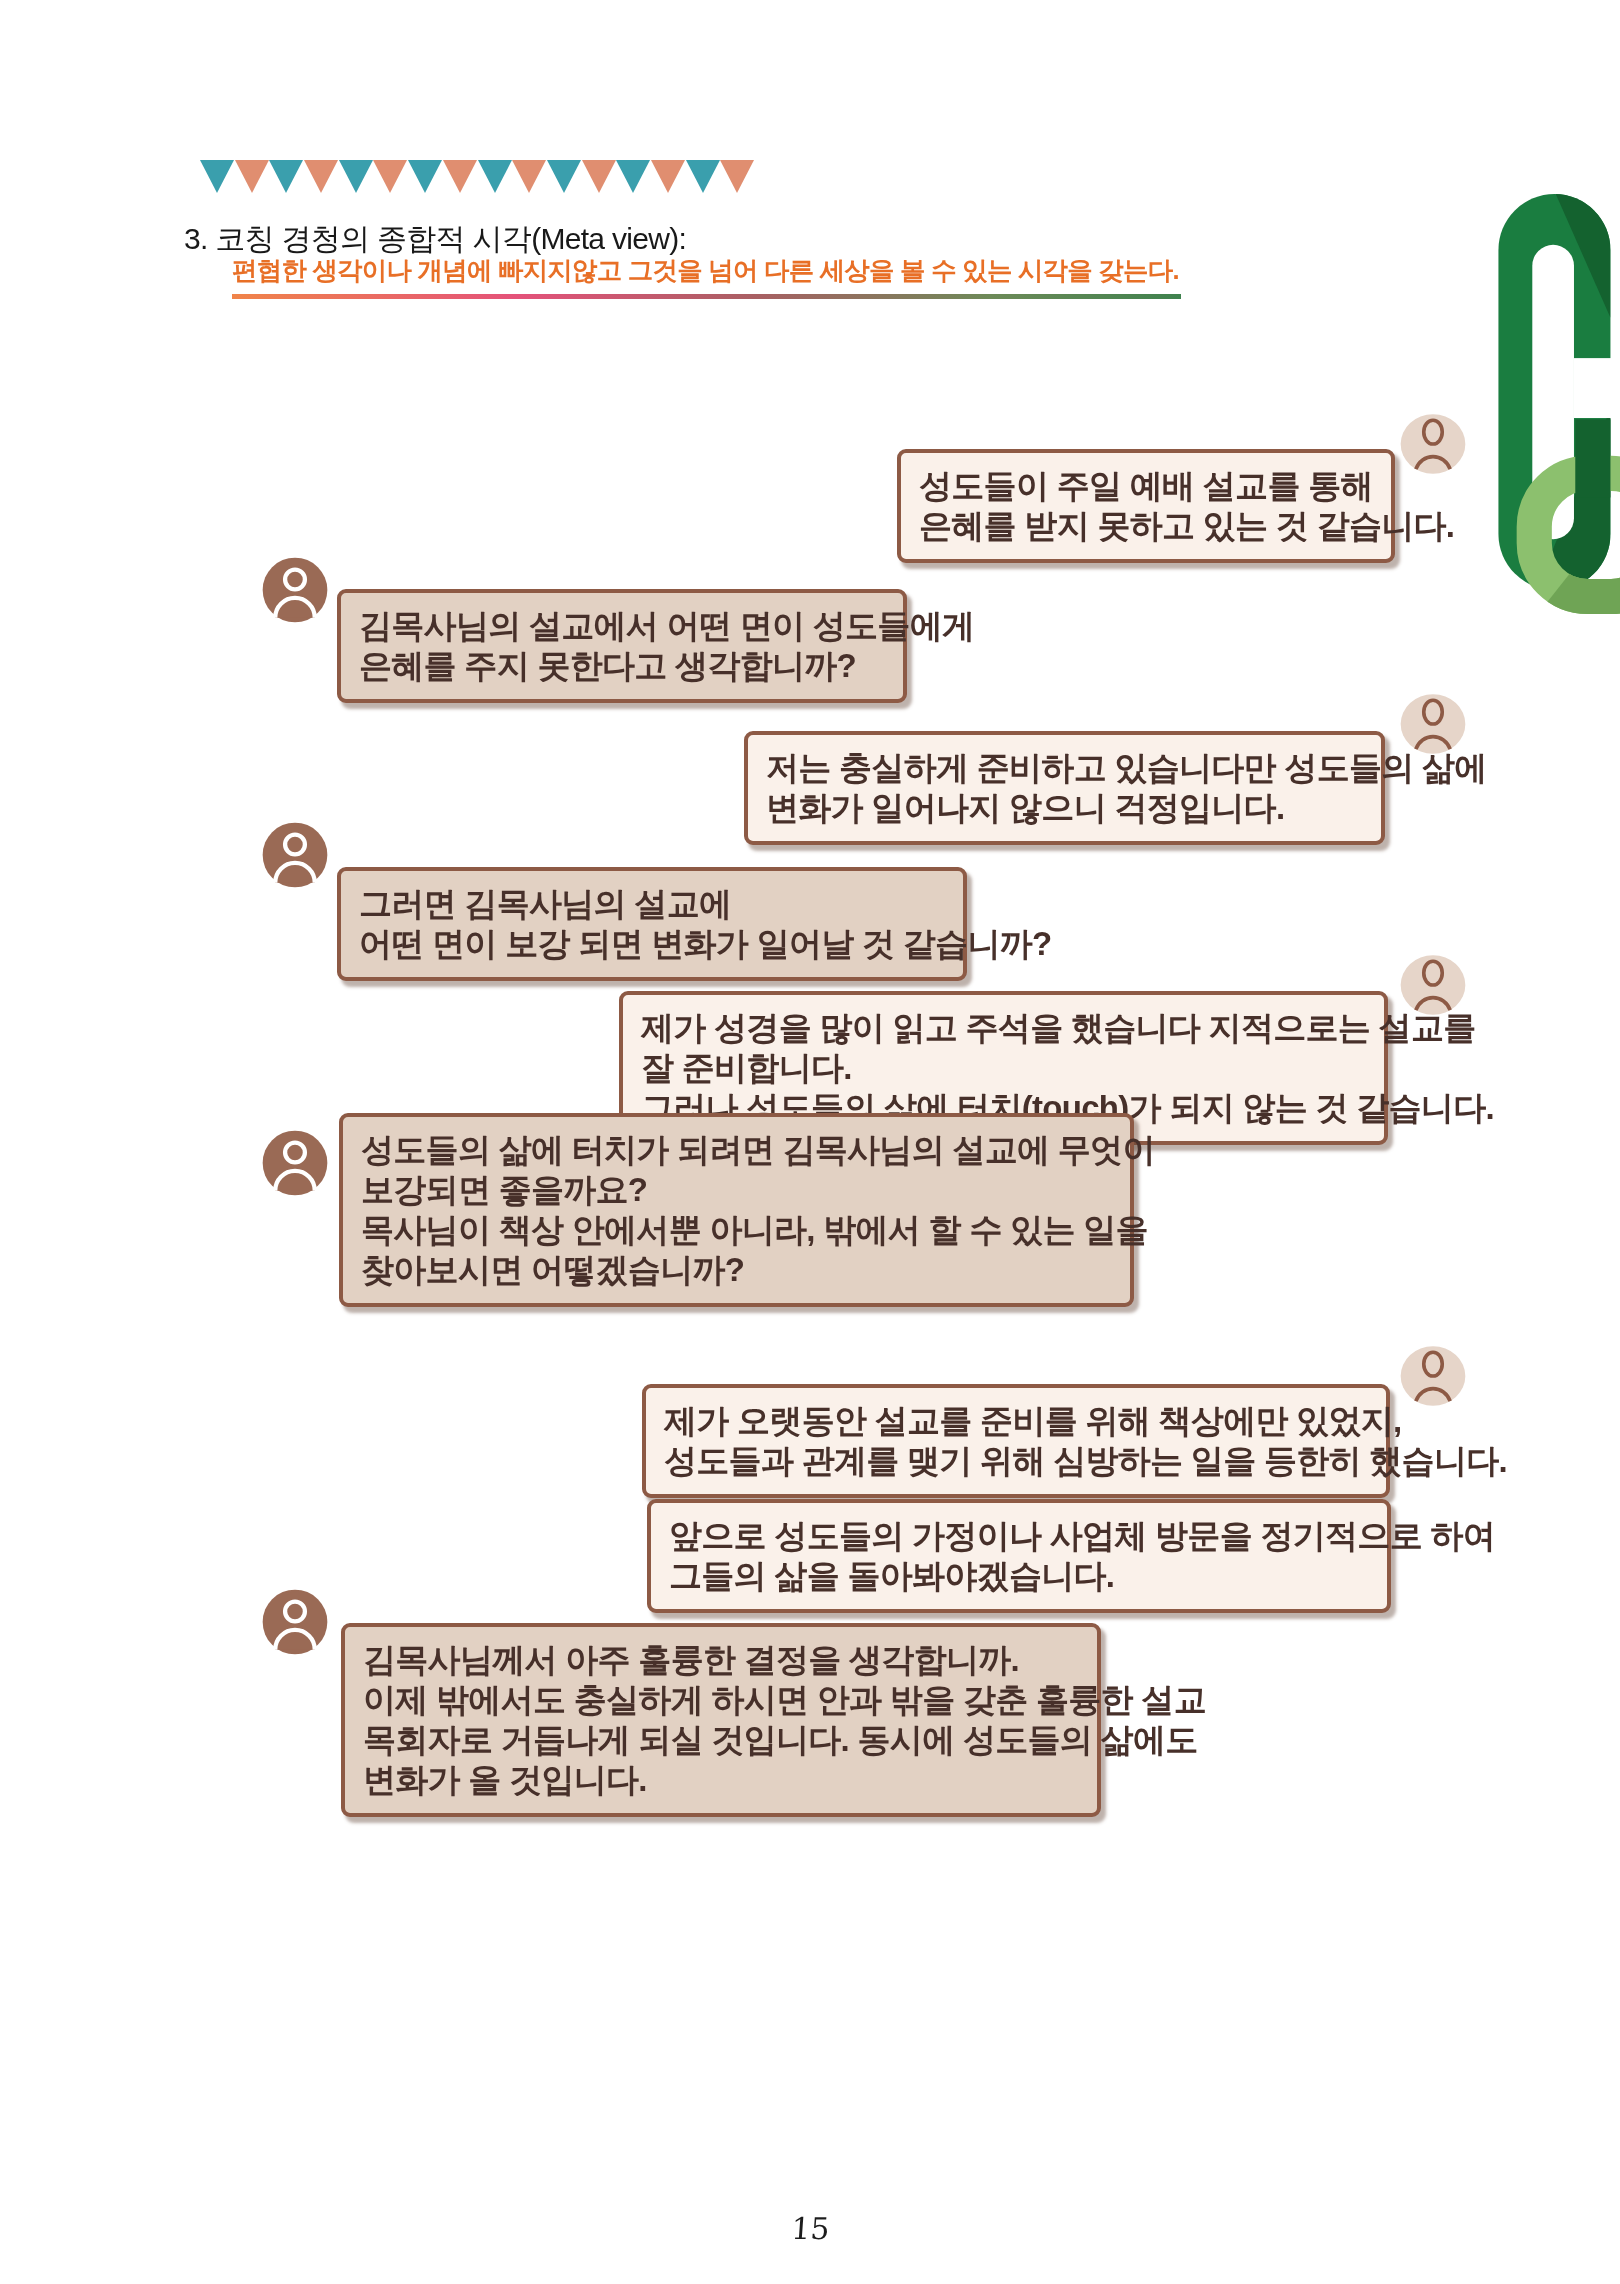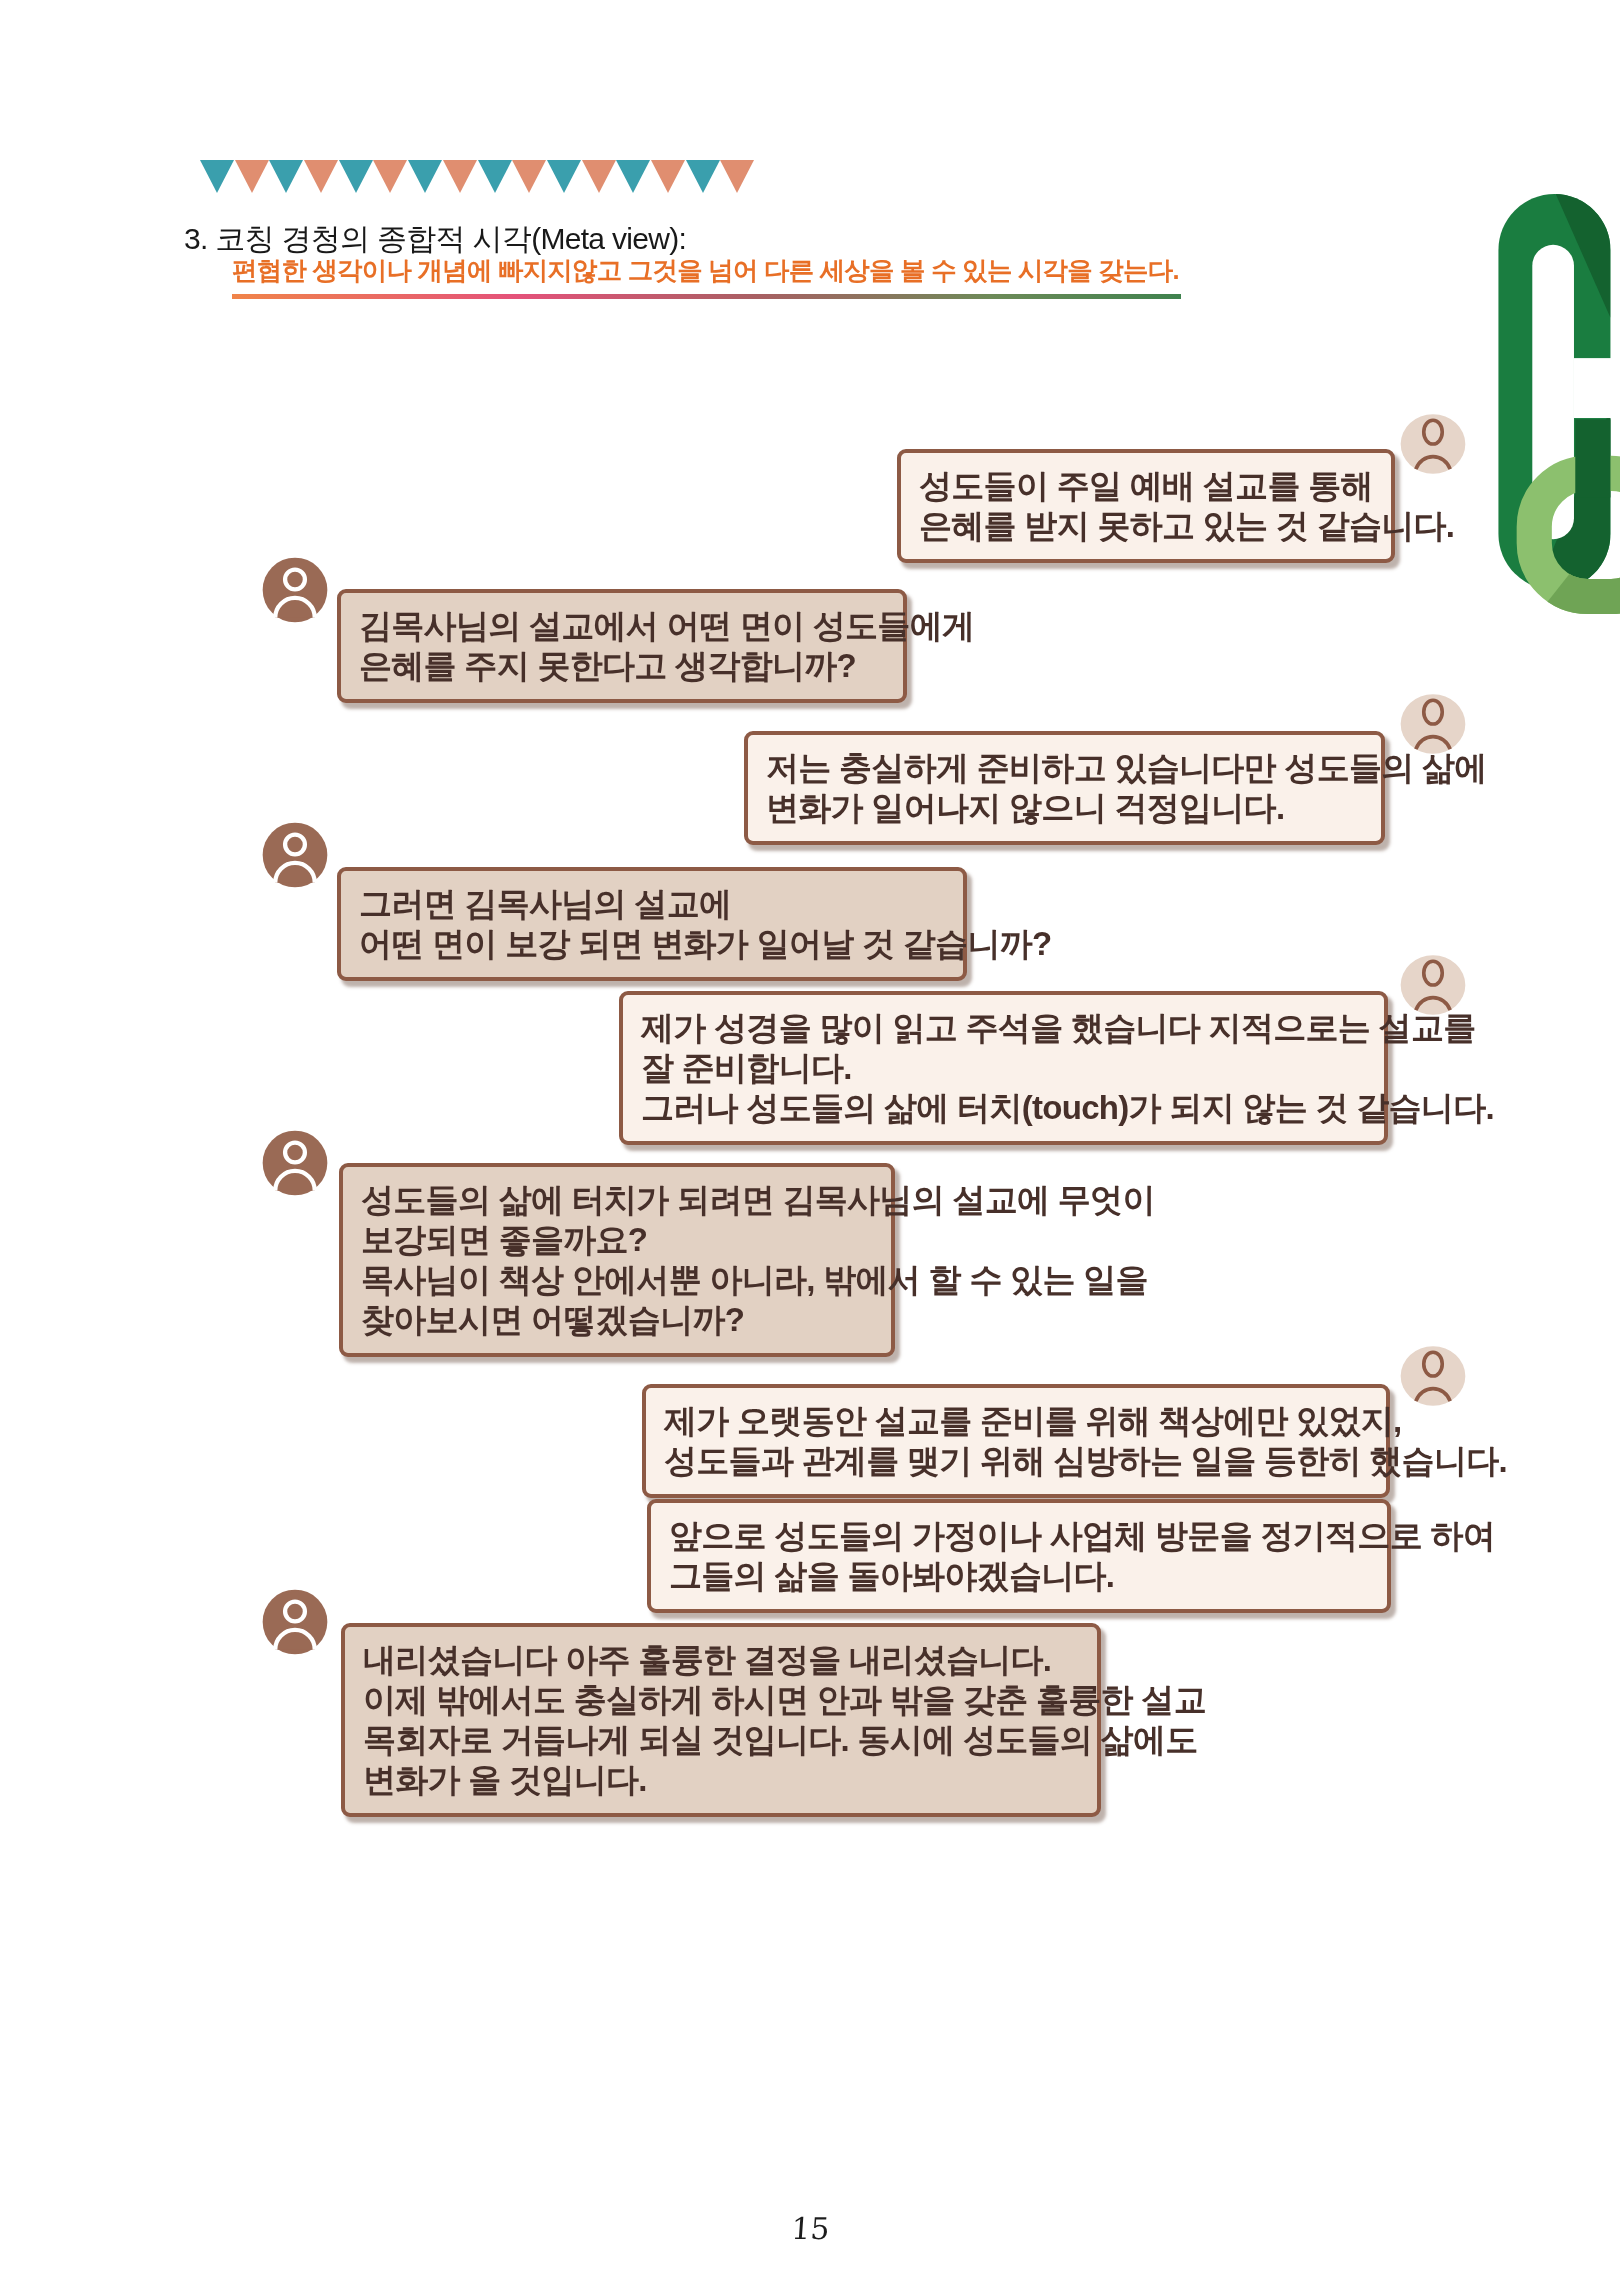--- a/index.html
+++ b/index.html
@@ -157,38 +157,38 @@
   <div class="line">그러면 김목사님의 설교에</div>
   <div class="line">어떤 면이 보강 되면 변화가 일어날 것 같습니까?</div>
 </div>
 
 <div class="bubble client" style="left:619px;top:991px;width:769px">
   <div class="line">제가 성경을 많이 읽고 주석을 했습니다 지적으로는 설교를</div>
   <div class="line">잘 준비합니다.</div>
   <div class="line">그러나 성도들의 삶에 터치(touch)가 되지 않는 것 같습니다.</div>
 </div>
 
-<div class="bubble coach" style="left:339px;top:1163px;width:556px">
+<div class="bubble coach" style="left:339px;top:1113px;width:795px">
   <div class="line">성도들의 삶에 터치가 되려면 김목사님의 설교에 무엇이</div>
   <div class="line">보강되면 좋을까요?</div>
   <div class="line">목사님이 책상 안에서뿐 아니라, 밖에서 할 수 있는 일을</div>
   <div class="line">찾아보시면 어떻겠습니까?</div>
 </div>
 
 <div class="bubble client" style="left:642px;top:1384px;width:748px">
   <div class="line">제가 오랫동안 설교를 준비를 위해 책상에만 있었지,</div>
   <div class="line">성도들과 관계를 맺기 위해 심방하는 일을 등한히 했습니다.</div>
 </div>
 
 <div class="bubble client" style="left:647px;top:1499px;width:744px">
   <div class="line">앞으로 성도들의 가정이나 사업체 방문을 정기적으로 하여</div>
   <div class="line">그들의 삶을 돌아봐야겠습니다.</div>
 </div>
 
 <div class="bubble coach" style="left:341px;top:1623px;width:760px">
-  <div class="line">내리셨습니다 아주 훌륭한 결정을 내리셨습니다.</div>
+  <div class="line">김목사님께서 아주 훌륭한 결정을 생각합니까.</div>
   <div class="line">이제 밖에서도 충실하게 하시면 안과 밖을 갖춘 훌륭한 설교</div>
   <div class="line">목회자로 거듭나게 되실 것입니다. 동시에 성도들의 삶에도</div>
   <div class="line">변화가 올 것입니다.</div>
 </div>
 
 <div class="page-number">15</div>
 
 
 </body></html>

